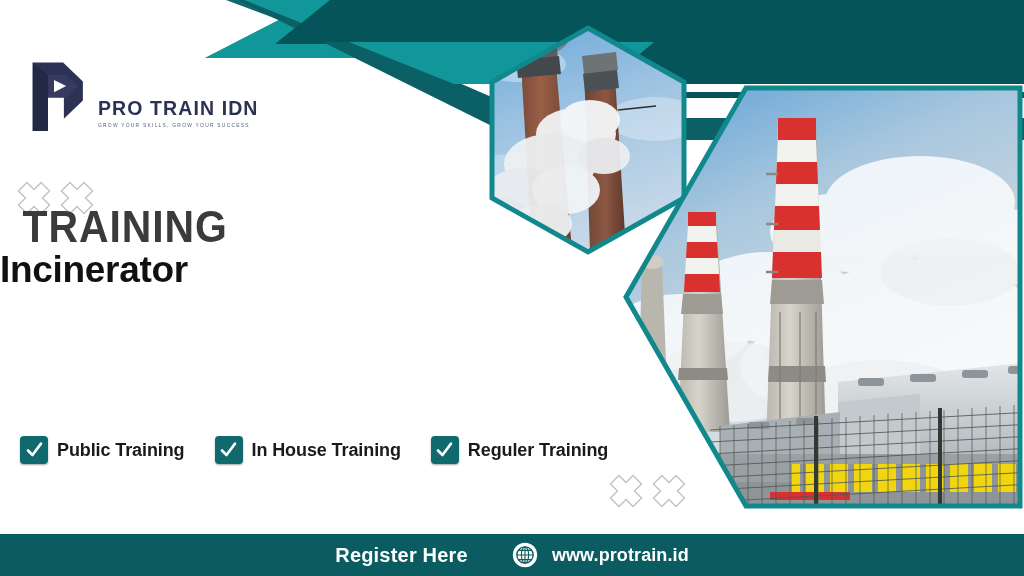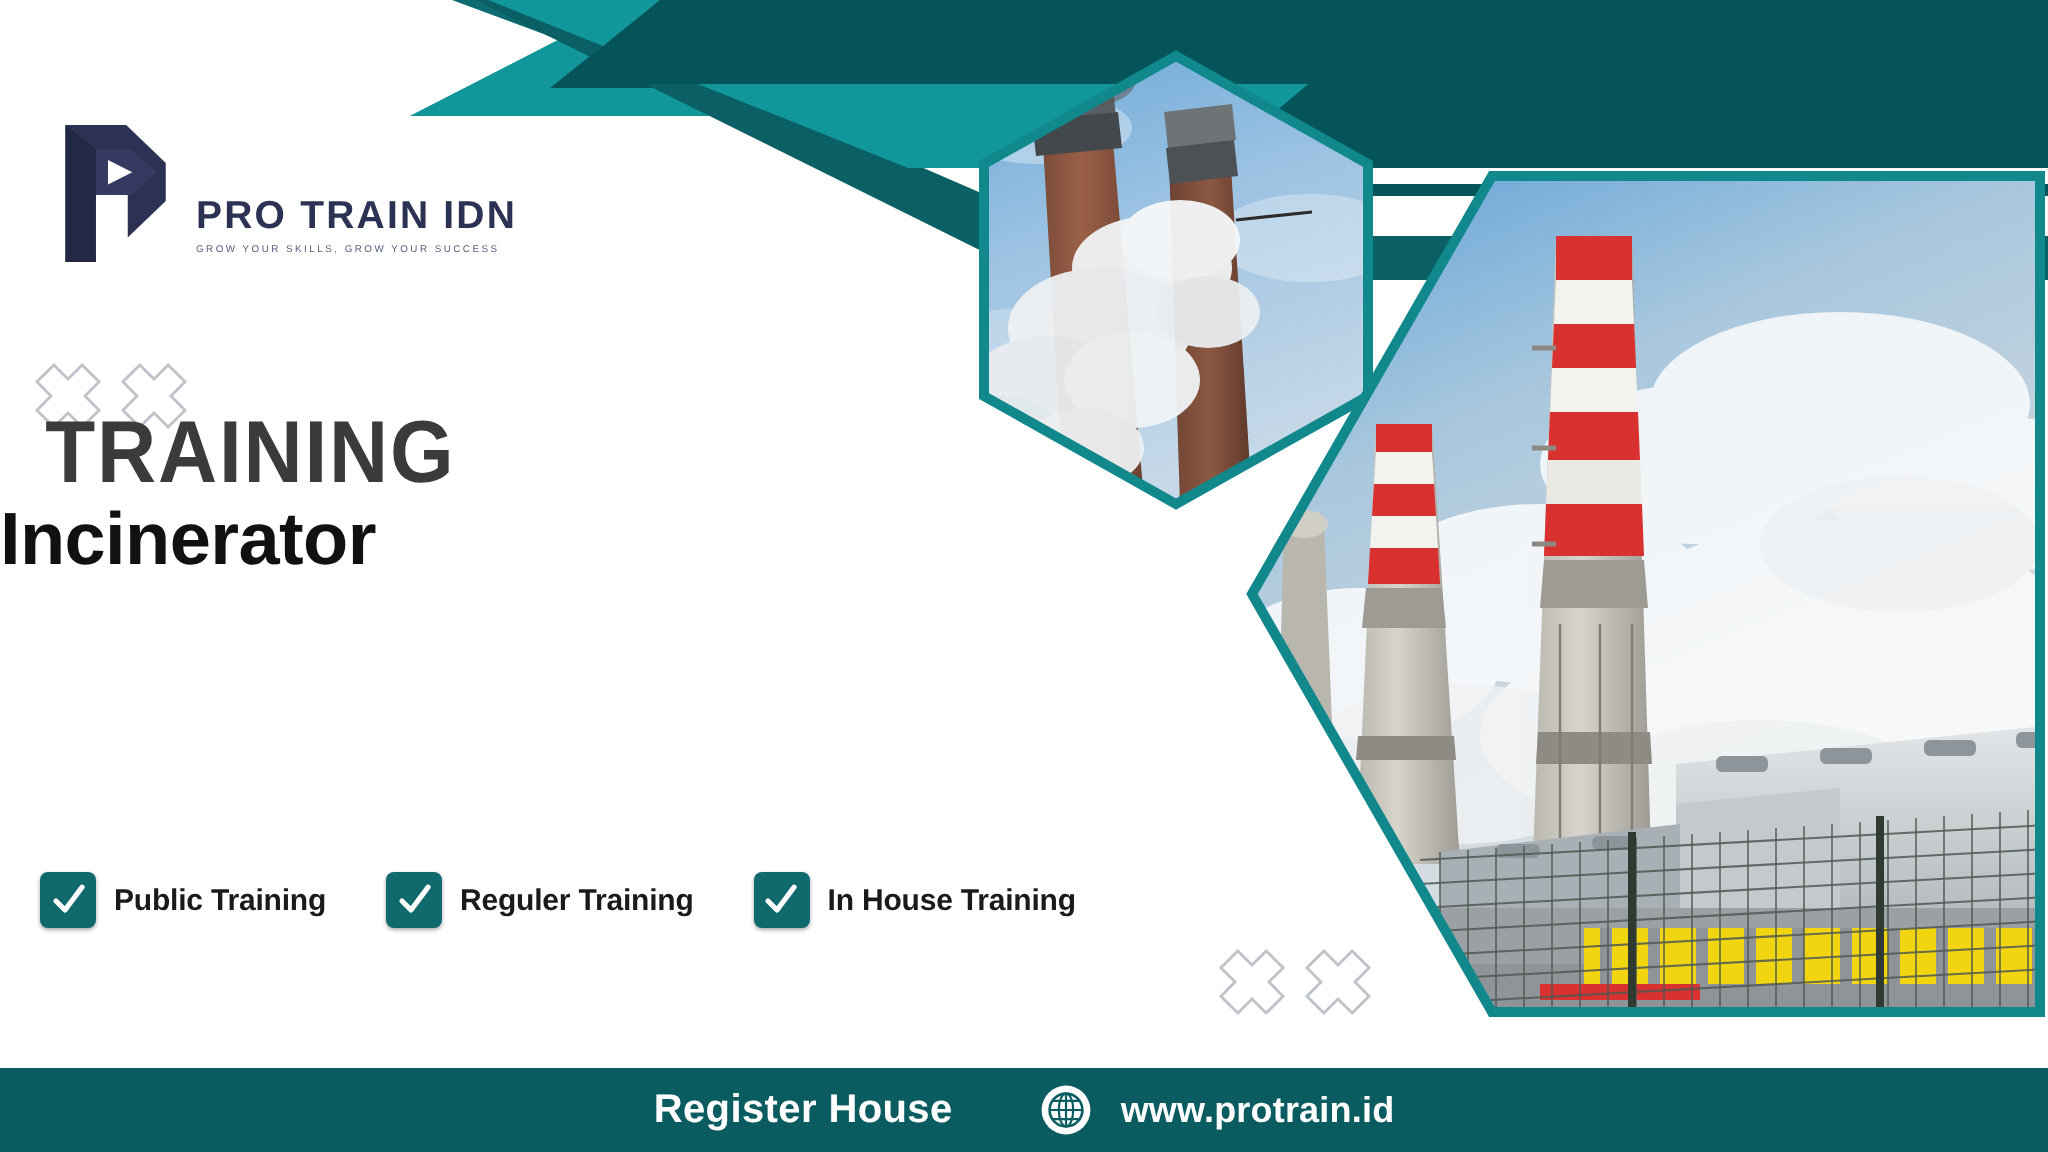--- a/index.html
+++ b/index.html
@@ -112,21 +112,21 @@
     height: 28px;
     border-radius: 4px;
     background: #106a6d;
     box-shadow: 0 1px 2px rgba(0,0,0,.35);
     display: flex;
     align-items: center;
     justify-content: center;
     flex: 0 0 auto;
   }
   .check-label {
-    font-size: 15px;
+    font-size: 18px;
     font-weight: bold;
     color: #1a1a1a;
     white-space: nowrap;
     letter-spacing: -0.1px;
   }
 
   
   .footer {
     position: absolute;
     left: 0;
@@ -419,34 +419,34 @@
         </svg>
       </span>
       <span class="check-label">Public Training</span>
     </div>
     <div class="check-item">
       <span class="check-box">
         <svg width="19" height="19" viewBox="0 0 19 19">
           <path fill="none" stroke="#ffffff" stroke-width="2.6" stroke-linecap="round" stroke-linejoin="round" d="M3,9.5 L7.5,14 L16,2.6"></path>
         </svg>
       </span>
-      <span class="check-label">Reguler Training</span>
+      <span class="check-label">In House Training</span>
     </div>
     <div class="check-item">
       <span class="check-box">
         <svg width="19" height="19" viewBox="0 0 19 19">
           <path fill="none" stroke="#ffffff" stroke-width="2.6" stroke-linecap="round" stroke-linejoin="round" d="M3,9.5 L7.5,14 L16,2.6"></path>
         </svg>
       </span>
-      <span class="check-label">In House Training</span>
+      <span class="check-label">Reguler Training</span>
     </div>
   </div>
 
   <div class="footer">
-    <span class="footer-register">Register House</span>
+    <span class="footer-register">Register Here</span>
     <span class="footer-url-wrap">
       <svg width="26" height="26" viewBox="0 0 26 26">
         <circle cx="13" cy="13" r="12.2" fill="#ffffff"></circle>
         <circle cx="13" cy="13" r="8.2" fill="none" stroke="#0a5c60" stroke-width="1.3"></circle>
         <ellipse cx="13" cy="13" rx="3.6" ry="8.2" fill="none" stroke="#0a5c60" stroke-width="1.1"></ellipse>
         <path fill="none" stroke="#0a5c60" stroke-width="1.1" d="M4.8,13 L21.2,13 M6.1,8.4 L19.9,8.4 M6.1,17.6 L19.9,17.6 M13,4.8 L13,21.2"></path>
       </svg>
       <span class="footer-url">www.protrain.id</span>
     </span>
   </div>

